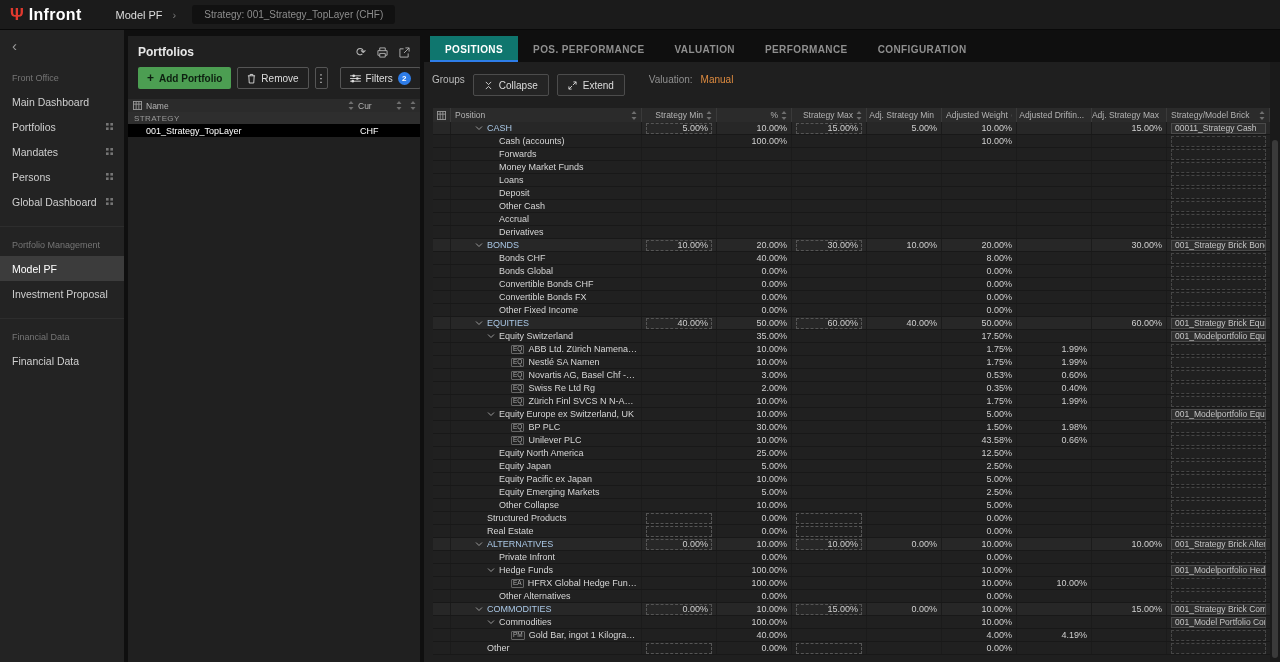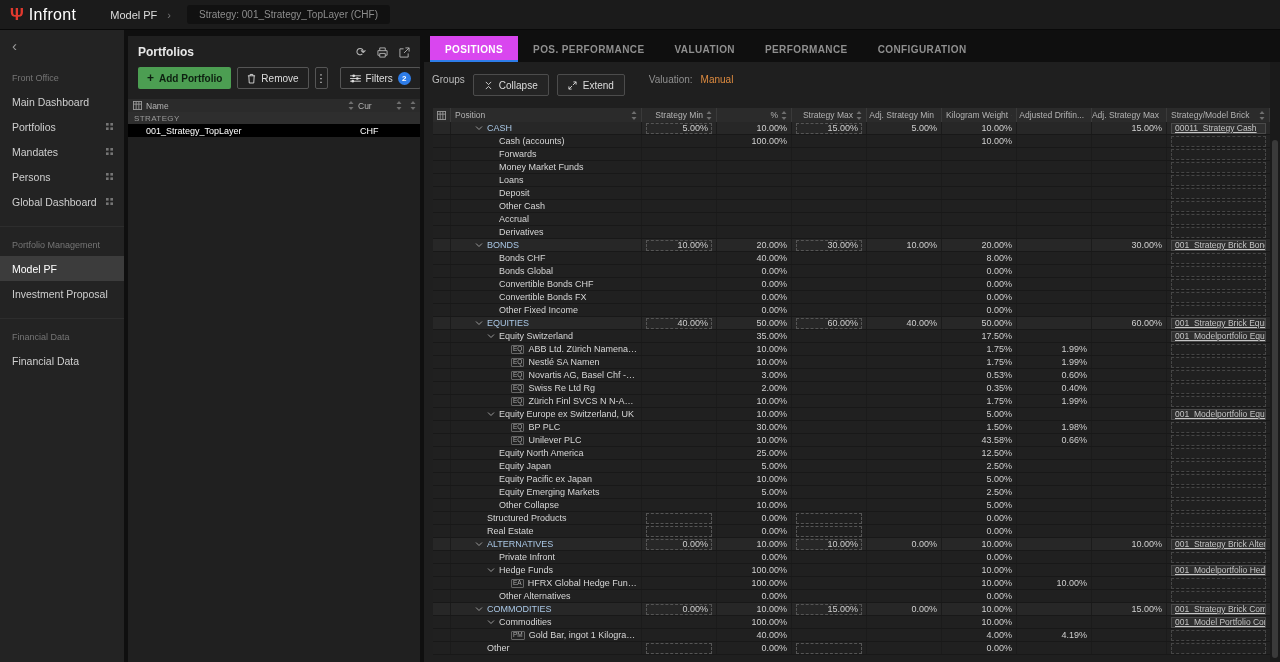--- a/index.html
+++ b/index.html
@@ -5,21 +5,21 @@
   *{margin:0;padding:0;box-sizing:border-box;}
   html,body{width:1280px;height:662px;overflow:hidden;background:#0f0f0f;
     font-family:"Liberation Sans",sans-serif;}
   .app{width:1280px;height:662px;display:flex;flex-direction:column;}
 
   
   .topbar{height:30px;flex:0 0 30px;background:#1b1b1b;border-bottom:1px solid #090909;
     display:flex;align-items:center;}
   .logo{display:flex;align-items:center;gap:5px;padding:0 14px 0 10px;}
   .logo-mark{color:var(--logo_red);font-size:17px;font-weight:bold;line-height:1;}
-  .logo-text{color:#fff;font-size:16px;font-weight:normal;letter-spacing:.3px;}
+  .logo-text{color:#fff;font-size:16px;font-weight:bold;letter-spacing:.3px;}
   .crumb{color:#ddd;font-size:11px;margin-left:20px;}
   .crumb-chev{color:#777;font-size:11px;margin:0 16px 0 10px;}
   .title-box{background:#111;border-radius:3px;color:#8d8d8d;font-size:10px;padding:4px 12px;}
 
   
   .body{flex:1;display:flex;min-height:0;background:#0f0f0f;}
 
   
   .sidebar{width:124px;flex:0 0 124px;background:#232323;overflow:hidden;}
   .sb-back{height:30px;display:flex;align-items:center;padding-left:12px;color:#9a9a9a;font-size:15px;}
@@ -56,21 +56,21 @@
   .prow{display:grid;grid-template-columns:18px 1fr 60px;height:13px;align-items:center;
     color:#ddd;font-size:9px;}
   .prow.selected{background:#000;color:#fff;}
 
   
   .main{flex:1;margin-top:6px;display:flex;flex-direction:column;position:relative;
     background:#0f0f0f;min-width:0;}
   .tabs{height:26px;flex:0 0 26px;display:flex;padding-left:6px;}
   .tab{padding:0 15px;display:flex;align-items:center;font-size:10px;font-weight:bold;
     color:#8f8f8f;letter-spacing:.4px;cursor:default;white-space:nowrap;}
-  .tab.active{background:#d946ef;color:#fff;box-shadow:inset 0 -2px 0 var(--accent_blue);}
+  .tab.active{background:#0f766e;color:#fff;box-shadow:inset 0 -2px 0 var(--accent_blue);}
   .content{flex:1;background:#1f1f1f;display:flex;flex-direction:column;min-height:0;
     padding-right:10px;}
   .gtoolbar{height:24px;flex:0 0 24px;margin:12px 0 10px 8px;display:flex;
     gap:8px;font-size:10px;color:#bbb;}
   .gbtn{height:22px;border:1px solid #4c4c4c;border-radius:2px;display:flex;align-items:center;
     gap:6px;padding:0 10px;color:#ddd;background:#242424;font-size:10px;cursor:default;}
   .val-label{margin-left:16px;color:#8f8f8f;}
   .val-value{color:var(--valuation_orange);}
 
   
@@ -93,21 +93,21 @@
   .ind{display:inline-block;flex:0 0 auto;}
   .cwrap{width:12px;flex:0 0 12px;display:flex;align-items:center;}
   .pname{font-size:9px;color:#d6d6d6;overflow:hidden;text-overflow:ellipsis;}
   .trow.g .pname{color:var(--group_blue);}
   .badge{border:1px solid #666;color:#aaa;font-size:6.5px;line-height:8px;height:9px;
     padding:0 1px;margin-right:4px;border-radius:1px;display:flex;align-items:center;flex:0 0 auto;}
   .ebox{border:1px dashed #555;height:11px;width:100%;display:flex;align-items:center;
     justify-content:flex-end;padding:0 3px;}
   .bbox{height:11px;width:100%;display:flex;align-items:center;padding:0 3px;font-size:8.5px;
     overflow:hidden;white-space:nowrap;}
-  .bbox.filled{background:#2f2f2f;border:1px solid #4a4a4a;color:#c5c5c5;text-decoration:underline;}
+  .bbox.filled{background:#2f2f2f;border:1px solid #4a4a4a;color:#c5c5c5;}
   .bbox.empty{border:1px dashed #454545;}
 
   .vscroll{position:absolute;top:26px;right:0;bottom:0;width:10px;background:#1a1a1a;}
   .vthumb{position:absolute;left:2px;right:2px;top:78px;bottom:4px;background:#3a3a3a;border-radius:3px;}
 </style>
 </head>
 <body>
 
 <div class="app">
 
@@ -345,21 +345,21 @@
                 </svg>
               </div>
               <div class="hc num">
                 <span>Adj. Strategy Min</span>
                 <svg width="6" height="9" viewBox="0 0 6 9">
                   <path d="M3 0l2.5 3h-5z" fill="#6f6f6f"></path>
                   <path d="M3 9L.5 6h5z" fill="#6f6f6f"></path>
                 </svg>
               </div>
               <div class="hc num">
-                <span>Kilogram Weight</span>
+                <span>Adjusted Weight</span>
                 <svg width="6" height="9" viewBox="0 0 6 9">
                   <path d="M3 0l2.5 3h-5z" fill="#6f6f6f"></path>
                   <path d="M3 9L.5 6h5z" fill="#6f6f6f"></path>
                 </svg>
               </div>
               <div class="hc num">
                 <span>Adjusted Driftin...</span>
                 <svg width="6" height="9" viewBox="0 0 6 9">
                   <path d="M3 0l2.5 3h-5z" fill="#6f6f6f"></path>
                   <path d="M3 9L.5 6h5z" fill="#6f6f6f"></path>

